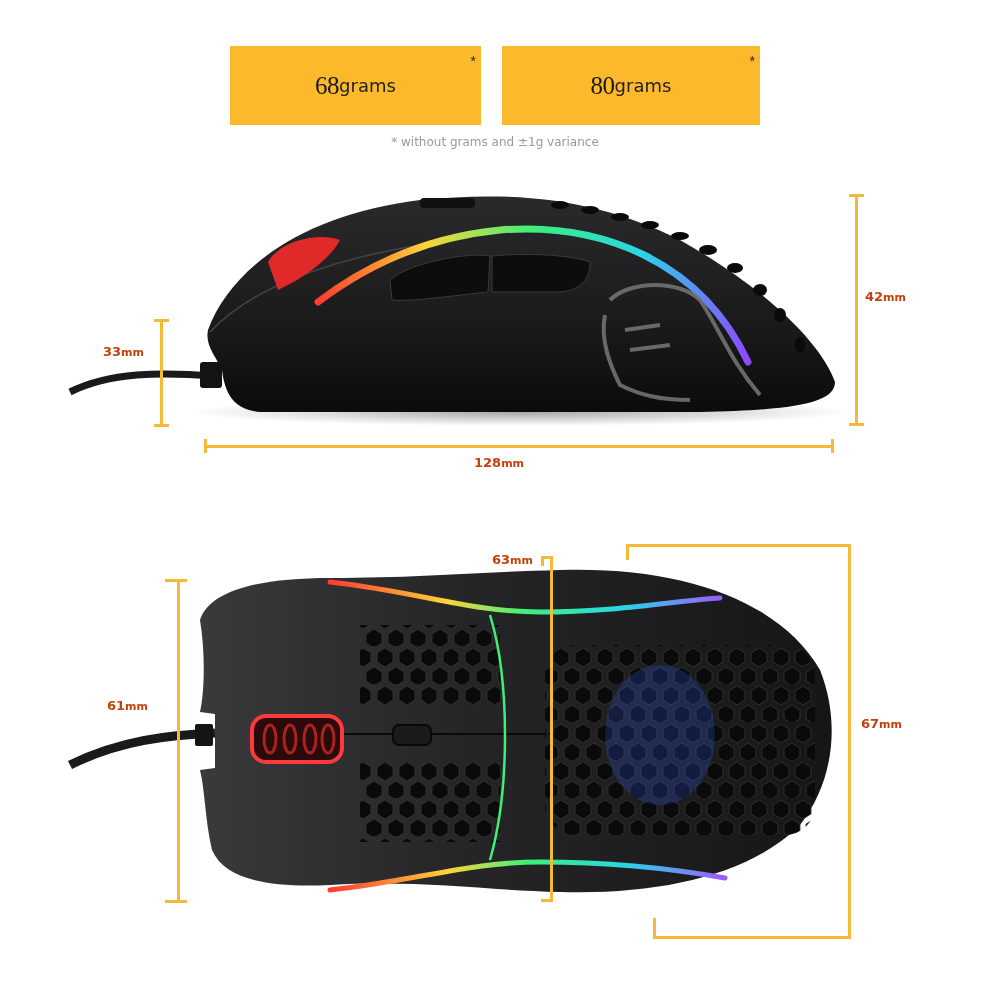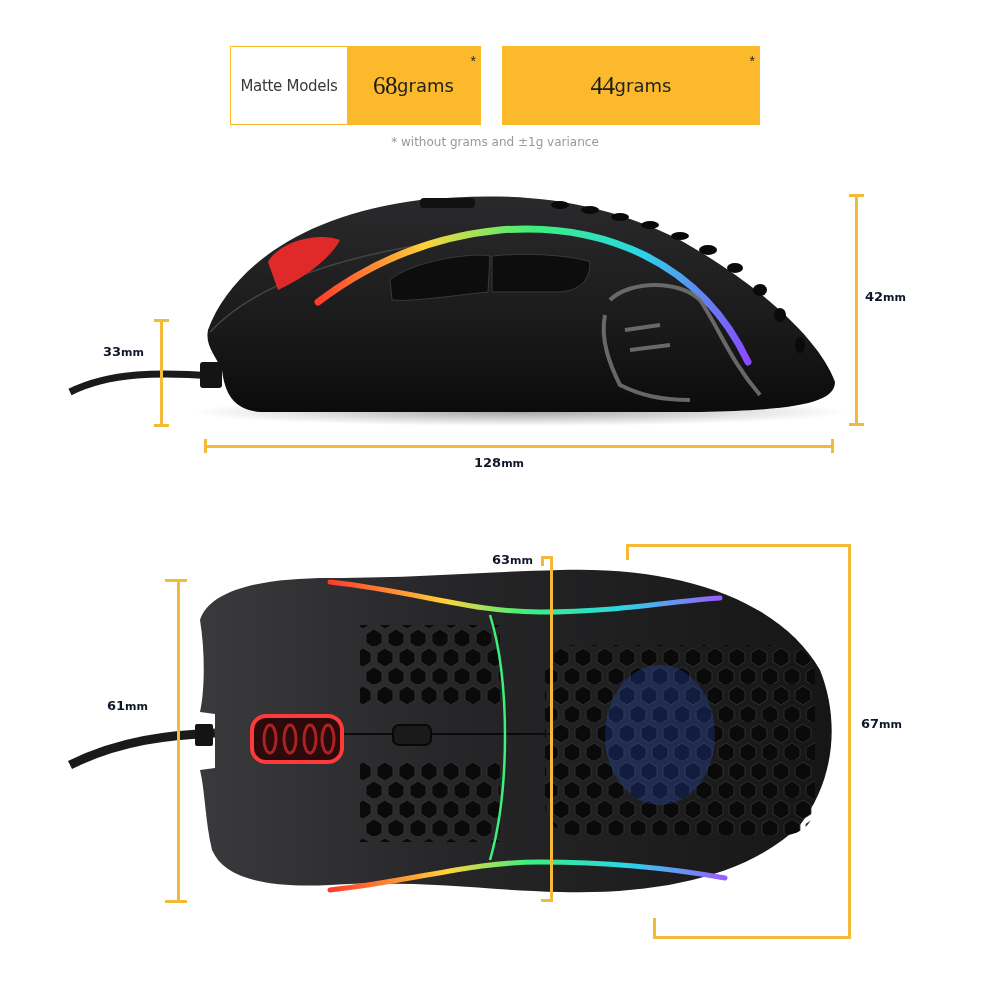--- a/index.html
+++ b/index.html
@@ -7,40 +7,39 @@
   body { position: relative; font-family: "Liberation Sans", sans-serif; color: #333; }
 
   .weight-box { position: absolute; top: 46px; height: 79px; border: 1.5px solid #fbb92b; display: flex; background:#fff; }
   .weight-box .label { width: 116px; display: flex; align-items: center; justify-content: center; font-size: 15px; color: #3a3a3a; font-family: "DejaVu Sans", sans-serif; letter-spacing: -0.3px;}
   .weight-box .value { flex: 1; background: #fbb92b; display: flex; align-items: center; justify-content: center; position: relative; color: #1a1a1a; }
   .weight-box .num { font-size: 25px; font-family: Liberation Serif, serif; letter-spacing:-0.5px; }
   .weight-box .unit { font-size: 18px; font-family: "DejaVu Sans", sans-serif; font-weight: 400; color:#222;}
   .weight-box .star { position: absolute; right: 4px; top: 6px; font-size: 14px; color:#222; }
   .footnote { position: absolute; top: 135px; left: 0; width: 990px; text-align: center; font-size: 12px; color: #999; font-family: "DejaVu Sans", sans-serif; }
 
-  .dim-label { position: absolute; font-family: "DejaVu Sans", sans-serif; font-weight: bold; color: #0f172a; font-size: 13px; }
+  .dim-label { position: absolute; font-family: "DejaVu Sans", sans-serif; font-weight: bold; color: #c2410c; font-size: 13px; }
   .dim-label .mm { font-size: 11px; }
   .gold { background: #f5b93a; position: absolute; }
 
   svg { position: absolute; }
 </style>
 </head>
 <body>
 
 <div class="weight-box" style="left:230px;width:251px;">
-  <div class="label">Matte Models</div>
   <div class="value">
     <span class="num">68</span>
       <span class="unit">grams</span>
     <span class="star">*</span>
   </div>
 </div>
 <div class="weight-box" style="left:502px;width:258px;">
   <div class="value">
-    <span class="num">44</span>
+    <span class="num">80</span>
       <span class="unit">grams</span>
     <span class="star">*</span>
   </div>
 </div>
 <div class="footnote">* without grams and ±1g variance</div>
 
 <svg width="1000" height="480" viewBox="0 0 1000 480" style="left:0;top:0;">
   <defs>
     <linearGradient id="rgbSide" x1="0" y1="0" x2="1" y2="0">
       <stop offset="0" stop-color="#ff3b2e"></stop>

